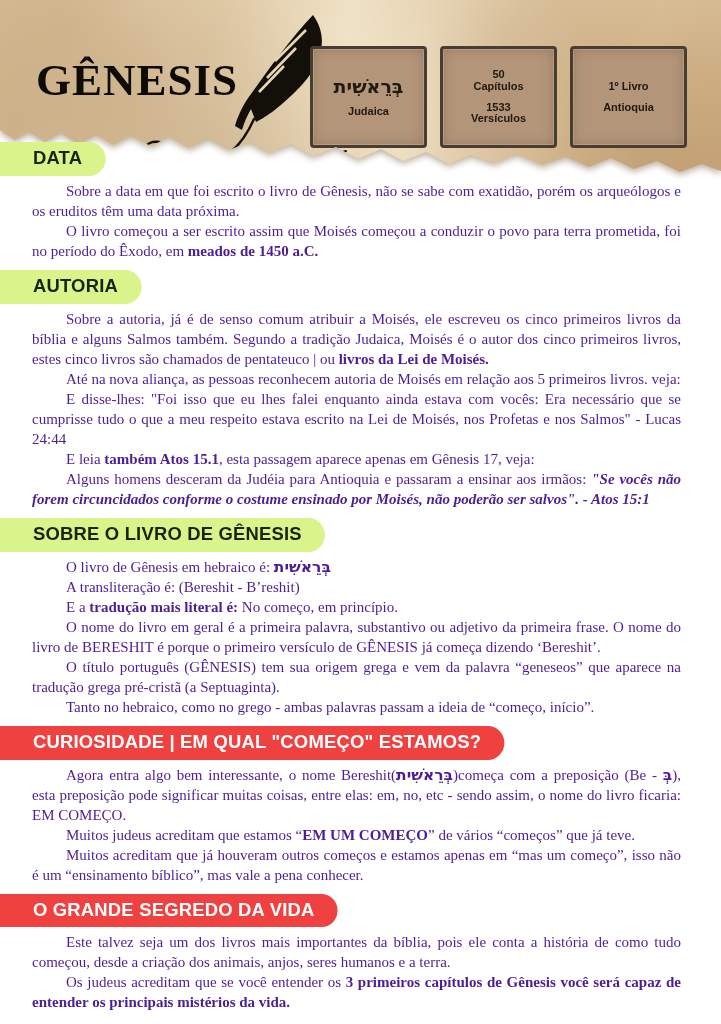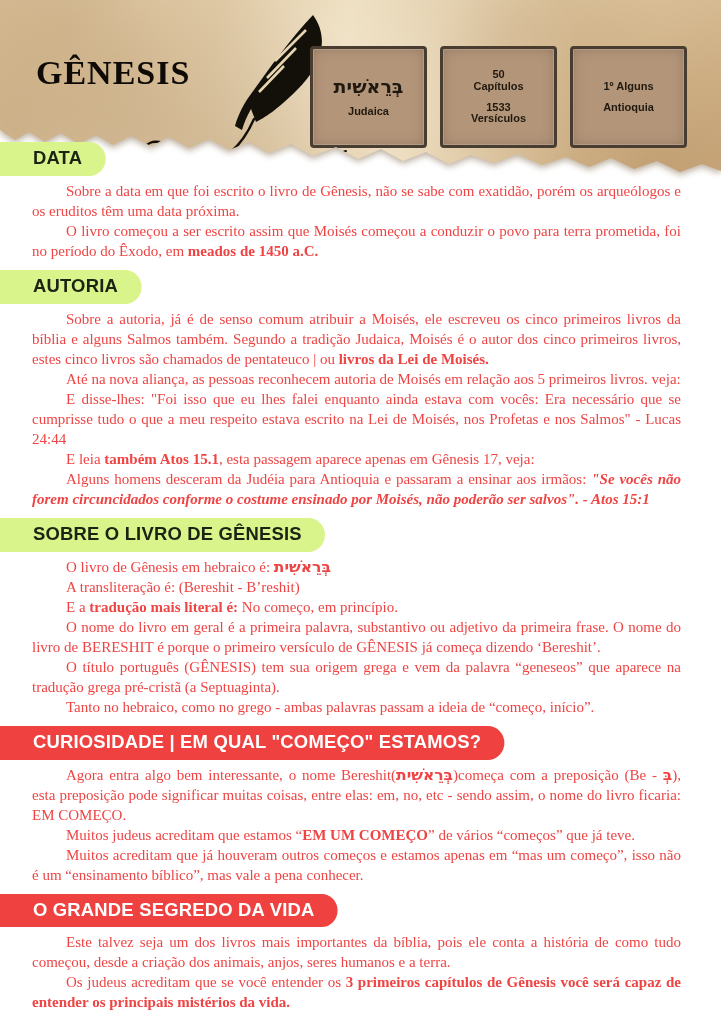--- a/index.html
+++ b/index.html
@@ -26,21 +26,21 @@
     clip-path:polygon(0 0,721px 0,721px 171px,702px 164px,680px 172px,657px 161px,
       634px 169px,611px 158px,589px 167px,566px 157px,542px 165px,517px 154px,
       494px 163px,471px 155px,449px 164px,426px 152px,403px 161px,381px 149px,
       358px 159px,336px 147px,313px 156px,291px 144px,269px 153px,249px 142px,
       229px 150px,209px 139px,189px 148px,169px 137px,151px 146px,131px 136px,
       113px 145px,96px 135px,79px 144px,61px 133px,45px 142px,29px 132px,15px 140px,0 130px);
   }
   .page-title{
     position:absolute;left:36px;top:54px;margin:0;
     font-family:"Liberation Serif",serif;font-weight:bold;
-    font-size:34px;letter-spacing:1px;color:#0e0b07;
+    font-size:45px;letter-spacing:1px;color:#0e0b07;
   }
   .quill{position:absolute;left:118px;top:10px;width:238px;height:164px;}
   
   .badges{position:absolute;top:46px;right:34px;display:flex;gap:13px;align-items:center;}
   .badge{
     background:#b3957a;border:3px solid #493d31;border-radius:4px;
     min-width:101px;min-height:82px;padding:7px 5px;
     display:flex;flex-direction:column;justify-content:center;align-items:center;gap:9px;
     box-shadow:inset 0 0 0 1px rgba(255,255,255,.18), inset 0 0 12px rgba(90,70,45,.35);
   }
@@ -58,21 +58,21 @@
     font-family:"Liberation Sans",sans-serif;font-weight:bold;
     font-size:19px;letter-spacing:.2px;line-height:1.1;
     padding:6px 24px 7px 34px;margin:9px 0 5px -32px;
     border-radius:0 18px 18px 0;
     transform:scaleX(.97);transform-origin:left center;
   }
   .doc section:first-child .pill{margin-top:0;}
   .pill-green{color:#1c2313;}
   .pill-red{color:#ffffff;}
   .doc p{
-    margin:0;font-size:15px;line-height:20px;color:#ef4444;
+    margin:0;font-size:15px;line-height:20px;color:#4c1d95;
     text-align:justify;text-indent:34px;
   }
   .doc p .b{font-weight:bold;}
   .doc p .i{font-style:italic;}
   .doc p .hebrew{font-family:"DejaVu Sans",sans-serif;font-weight:bold;font-size:15.5px;}
 </style>
 </head>
 <body>
 
 <div class="page">
@@ -102,21 +102,21 @@
               <div class="badge-line">50</div>
               <div class="badge-line">Capítulos</div>
             </div>
             <div class="badge-group">
               <div class="badge-line">1533</div>
               <div class="badge-line">Versículos</div>
             </div>
           </div>
           <div class="badge" style="background: rgb(179, 149, 122); border-color: rgb(73, 61, 49);">
             <div class="badge-group">
-              <div class="badge-line">1º Alguns</div>
+              <div class="badge-line">1º Livro</div>
             </div>
             <div class="badge-group">
               <div class="badge-line">Antioquia</div>
             </div>
           </div>
         </div>
     </div>
   </header>
 
   <main class="doc">

